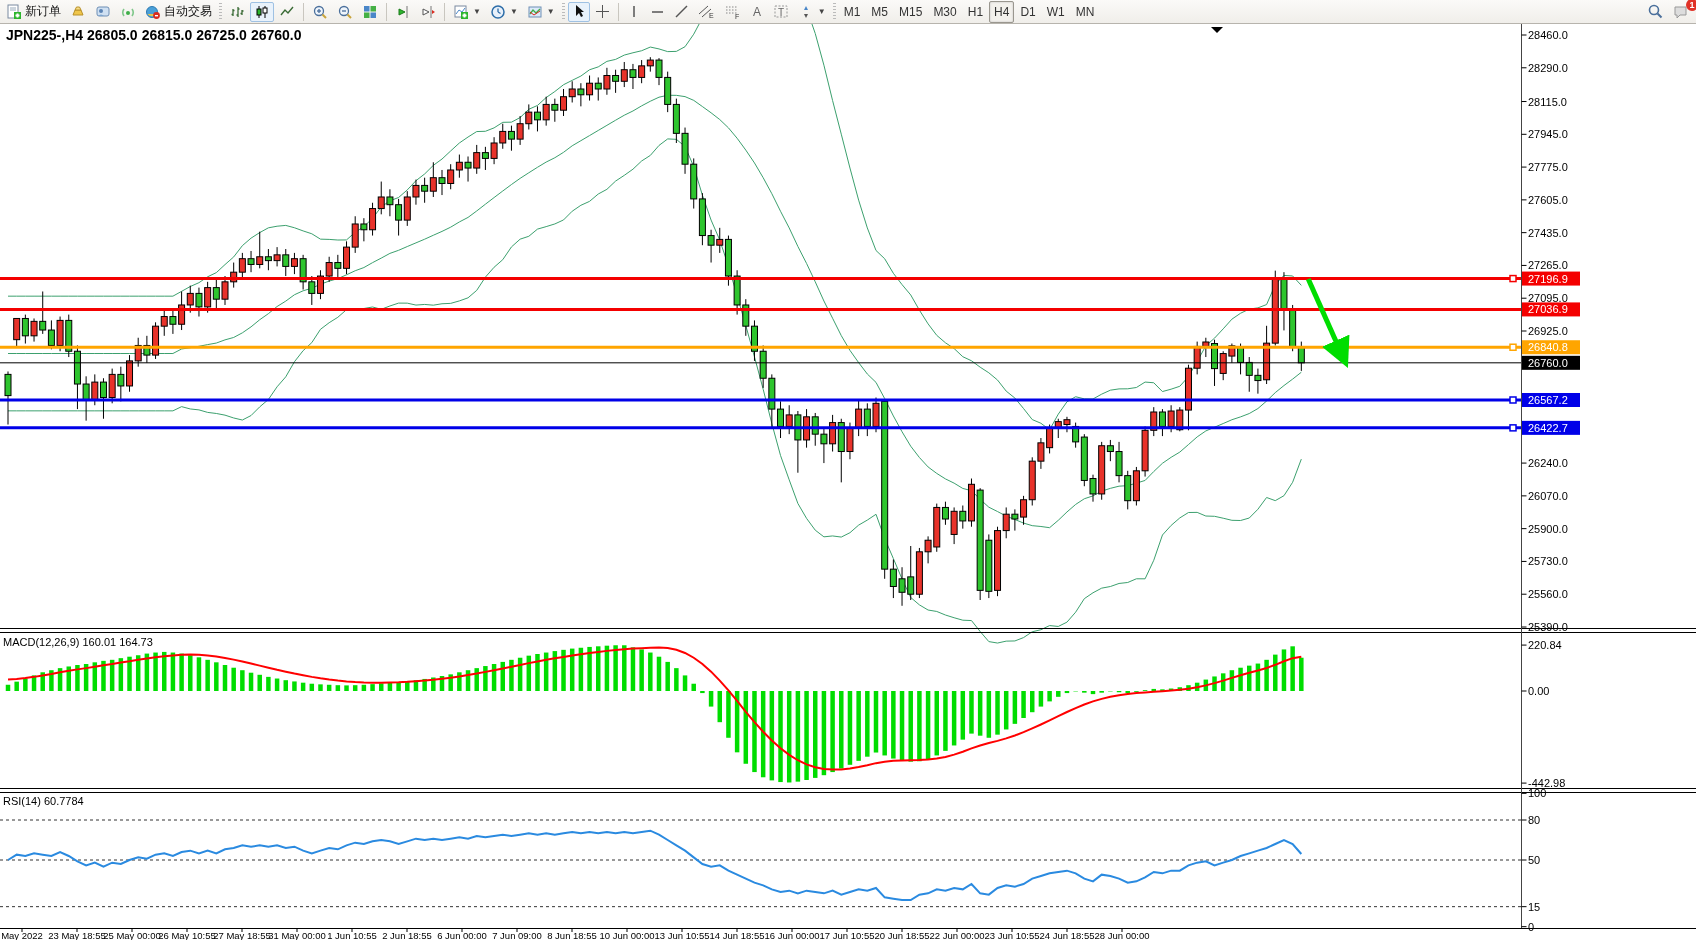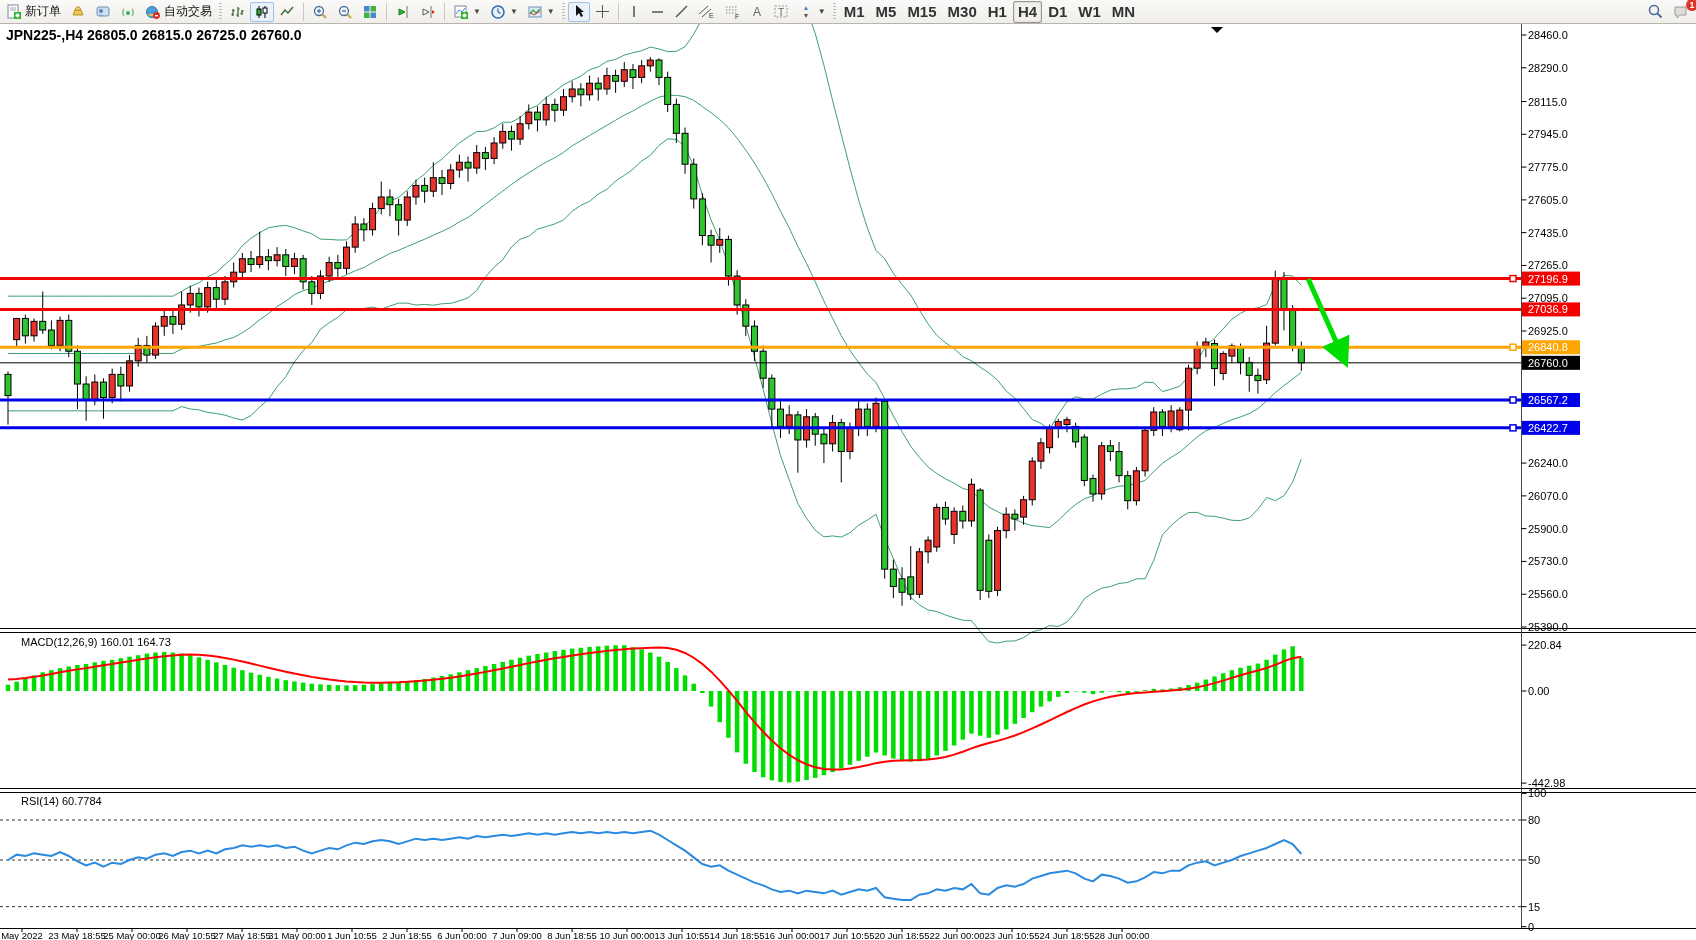--- a/index.html
+++ b/index.html
@@ -8,30 +8,30 @@
   #toolbar{position:absolute;left:0;top:0;width:1696px;height:24px;
     background:linear-gradient(#fbfaf8,#f0eeea);border-bottom:1px solid #b7b4ad;
     display:flex;align-items:center;gap:1px;padding:0 2px;box-sizing:border-box;z-index:5;}
   .tbtn{height:20px;min-width:22px;display:flex;align-items:center;justify-content:center;
     gap:3px;padding:0 3px;border:1px solid transparent;border-radius:2px;box-sizing:border-box;}
   .tbtn.active{background:#e9f2fb;border-color:#9fc1e3;}
   .tlabel{font-size:12px;color:#111;white-space:nowrap;}
   .caret{font-size:8px;color:#444;margin-left:1px;}
   .tsep{width:1px;height:18px;background:#c9c6bf;margin:0 3px;}
   .grip{width:3px;height:18px;margin:0 2px;background:repeating-linear-gradient(#bbb 0 1px,transparent 1px 3px);}
-  .tf{font-size:15px;font-weight:bold;color:#333;padding:0 4px;}
+  .tf{font-size:12px;font-weight:normal;color:#333;padding:0 4px;}
   .tfbtn{height:20px;border:1px solid transparent;border-radius:2px;display:flex;align-items:center;}
   .tfbtn.active{background:#f3f1ec;border-color:#9a978f;box-shadow:inset 0 0 2px #bbb;}
   #notif{position:relative;}
   #notif .badge{position:absolute;top:-4px;right:-5px;background:#e03227;color:#fff;border-radius:50%;
     width:12px;height:12px;font-size:9px;line-height:12px;text-align:center;font-weight:bold;}
   
   #quote{position:absolute;left:6px;top:27px;font-size:14px;font-weight:bold;color:#000;z-index:3;}
   #quote span{margin-right:4px;}
-  .indlabel{position:absolute;left:21px;font-size:11px;color:#000;z-index:3;}
+  .indlabel{position:absolute;left:3px;font-size:11px;color:#000;z-index:3;}
   #macdlabel{top:636px;}
   #rsilabel{top:795px;}
   #chartsvg{position:absolute;left:0;top:0;z-index:1;}
   
   .axisarea{position:absolute;z-index:2;}
 </style>
 </head>
 <body>
 
 <div id="app">

